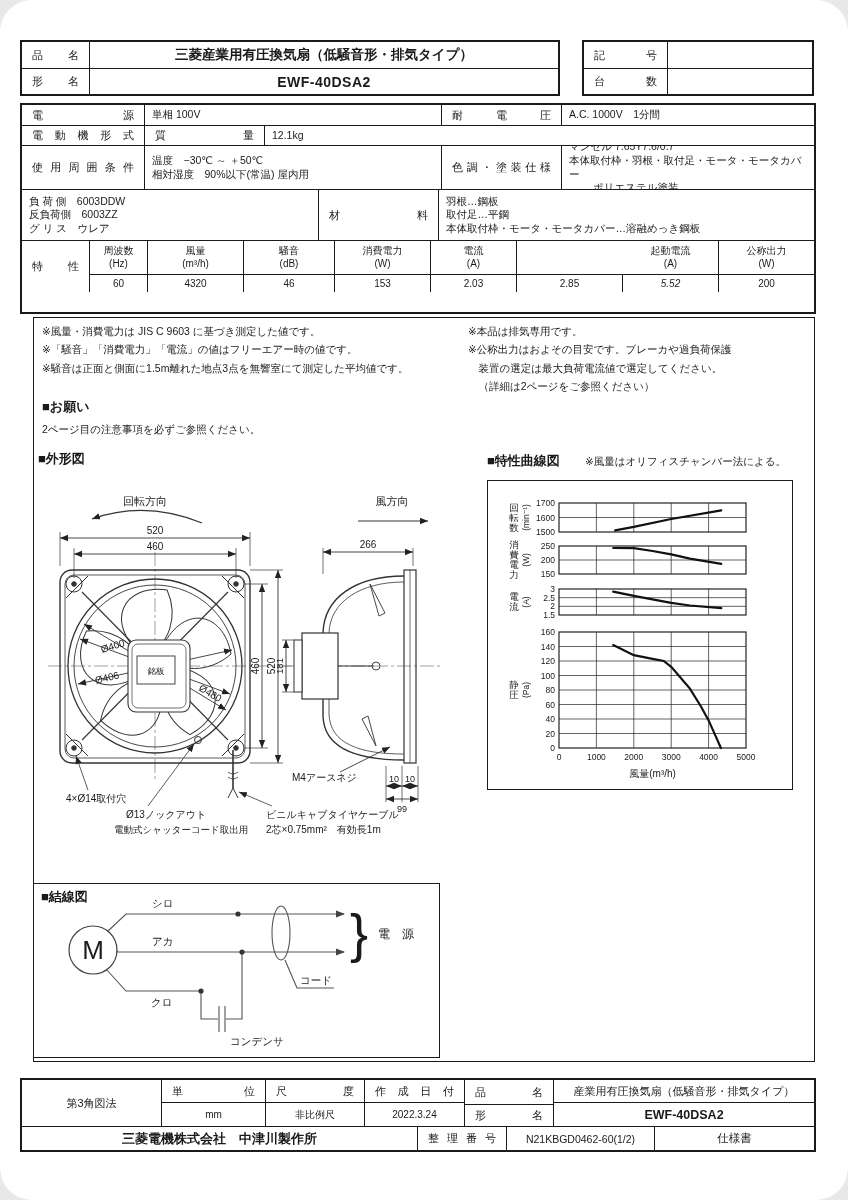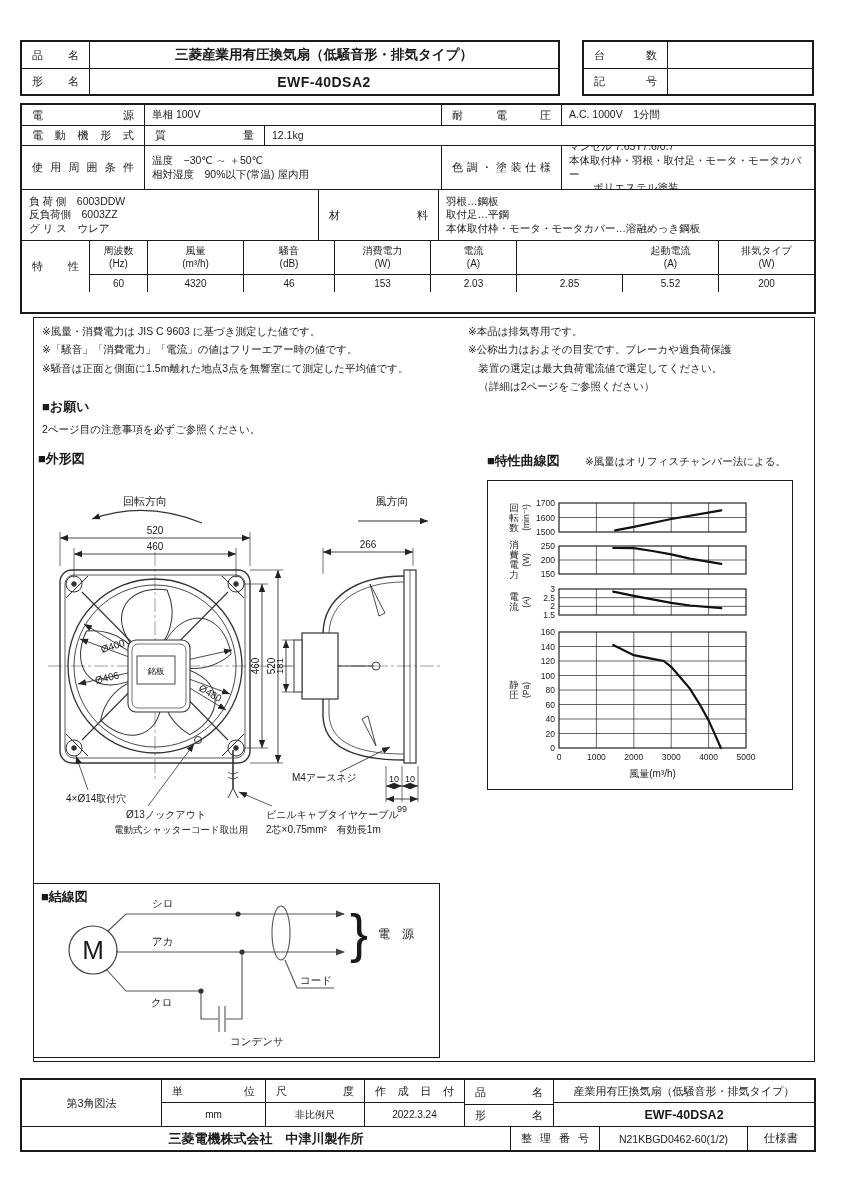--- a/index.html
+++ b/index.html
@@ -1,17 +1,17 @@
 <!DOCTYPE html>
 <html><head>
 <meta charset="utf-8">
 <style>
   html,body{margin:0;padding:0;background:#e8e8e8;}
   .page{position:relative;width:848px;height:1200px;background:#ffffff;
-        font-family:"Liberation Sans","DejaVu Sans",sans-serif;color:#1a1a1a;overflow:hidden;}
+        font-family:"Liberation Sans","DejaVu Sans",sans-serif;color:#1a1a1a;overflow:hidden;border-radius:32px;}
   .abs{position:absolute;box-sizing:border-box;}
   .tbl{border:2px solid #1a1a1a;}
   .row{display:flex;box-sizing:border-box;}
   .row + .row{border-top:1px solid #1a1a1a;}
   .cell{box-sizing:border-box;display:flex;align-items:center;overflow:hidden;}
   .cell.br{border-right:1px solid #1a1a1a;}
   .jlab{display:block;width:100%;text-align:justify;text-align-last:justify;padding:0 10px;font-size:11px;}
   .val{padding:1px 7px;font-size:10.5px;line-height:1.3;white-space:pre-line;}
   .cen{justify-content:center;text-align:center;}
   .note{font-size:10.5px;line-height:1.75;white-space:pre-line;}
@@ -35,27 +35,27 @@
       <div class="cell br" style="width:68px;">
           <span class="jlab">形　名</span>
         </div>
       <div class="cell cen" style="flex:1;font-size:14px;font-weight:bold;letter-spacing:0.5px;">EWF-40DSA2</div>
     </div>
   </div>
 
   <div class="abs tbl" style="left:582px;top:40px;width:232px;height:56px;">
     <div class="row" style="height:26px;">
       <div class="cell br" style="width:84px;">
-          <span class="jlab">台　数</span>
+          <span class="jlab">記　号</span>
         </div>
       <div class="cell val" style="flex:1;"></div>
     </div>
     <div class="row" style="height:26px;">
       <div class="cell br" style="width:84px;">
-          <span class="jlab">記　号</span>
+          <span class="jlab">台　数</span>
         </div>
       <div class="cell val" style="flex:1;"></div>
     </div>
   </div>
 
   <div class="abs tbl" style="left:20px;top:103px;width:796px;height:211px;">
     <div class="row" style="height:20px;">
       <div class="cell br" style="width:123px;">
           <span class="jlab">電源</span>
         </div>
@@ -127,32 +127,32 @@
           </div>
           <div class="cell br cen" style="width:106px;flex-direction:column;justify-content:center;line-height:1.25;margin-top:36px;">
             <div class="small">最大負荷電流</div>
             <div class="small">(A)</div>
           </div>
           <div class="cell br cen" style="width:96px;flex-direction:column;justify-content:center;line-height:1.25;">
             <div class="small">起動電流</div>
             <div class="small">(A)</div>
           </div>
           <div class="cell cen" style="flex:1;flex-direction:column;justify-content:center;line-height:1.25;">
-            <div class="small">排気タイプ</div>
+            <div class="small">公称出力</div>
             <div class="small">(W)</div>
           </div>
         </div>
         <div class="row" style="height:19px;">
           <div class="cell br cen small" style="width:58px;">60</div>
           <div class="cell br cen small" style="width:96px;">4320</div>
           <div class="cell br cen small" style="width:91px;">46</div>
           <div class="cell br cen small" style="width:96px;">153</div>
           <div class="cell br cen small" style="width:86px;">2.03</div>
           <div class="cell br cen small" style="width:106px;">2.85</div>
-          <div class="cell br cen small" style="width:96px;">5.52</div>
+          <div class="cell br cen small" style="width:96px;font-style:italic;">5.52</div>
           <div class="cell cen small" style="flex:1;">200</div>
         </div>
       </div>
     </div>
   </div>
 
   <div class="abs" style="left:33px;top:317px;width:782px;height:745px;border:1px solid #1a1a1a;"></div>
 
   <div class="abs note" style="left:42px;top:322px;width:420px;">※風量・消費電力は JIS C 9603 に基づき測定した値です。
 ※「騒音」「消費電力」「電流」の値はフリーエアー時の値です。
@@ -455,21 +455,21 @@
         <div class="cell" style="height:23px;">
             <span class="jlab">形名</span>
           </div>
       </div>
       <div style="display:flex;flex-direction:column;flex:1;box-sizing:border-box;">
         <div class="cell cen" style="height:23px;border-bottom:1px solid #1a1a1a;font-size:11px;">産業用有圧換気扇（低騒音形・排気タイプ）</div>
         <div class="cell cen" style="height:23px;font-size:12.5px;font-weight:bold;">EWF-40DSA2</div>
       </div>
     </div>
     <div class="row" style="height:24px;">
-      <div class="cell cen br" style="width:489px;font-size:13px;font-weight:bold;">三菱電機株式会社　中津川製作所</div>
+      <div class="cell cen br" style="width:396px;font-size:13px;font-weight:bold;">三菱電機株式会社　中津川製作所</div>
       <div class="cell br" style="width:89px;">
           <span class="jlab">整理番号</span>
         </div>
       <div class="cell cen br" style="width:148px;font-size:10.5px;">N21KBGD0462-60(1/2)</div>
       <div class="cell cen" style="flex:1;font-size:11.5px;">仕様書</div>
     </div>
   </div>
 
 </div>
 

